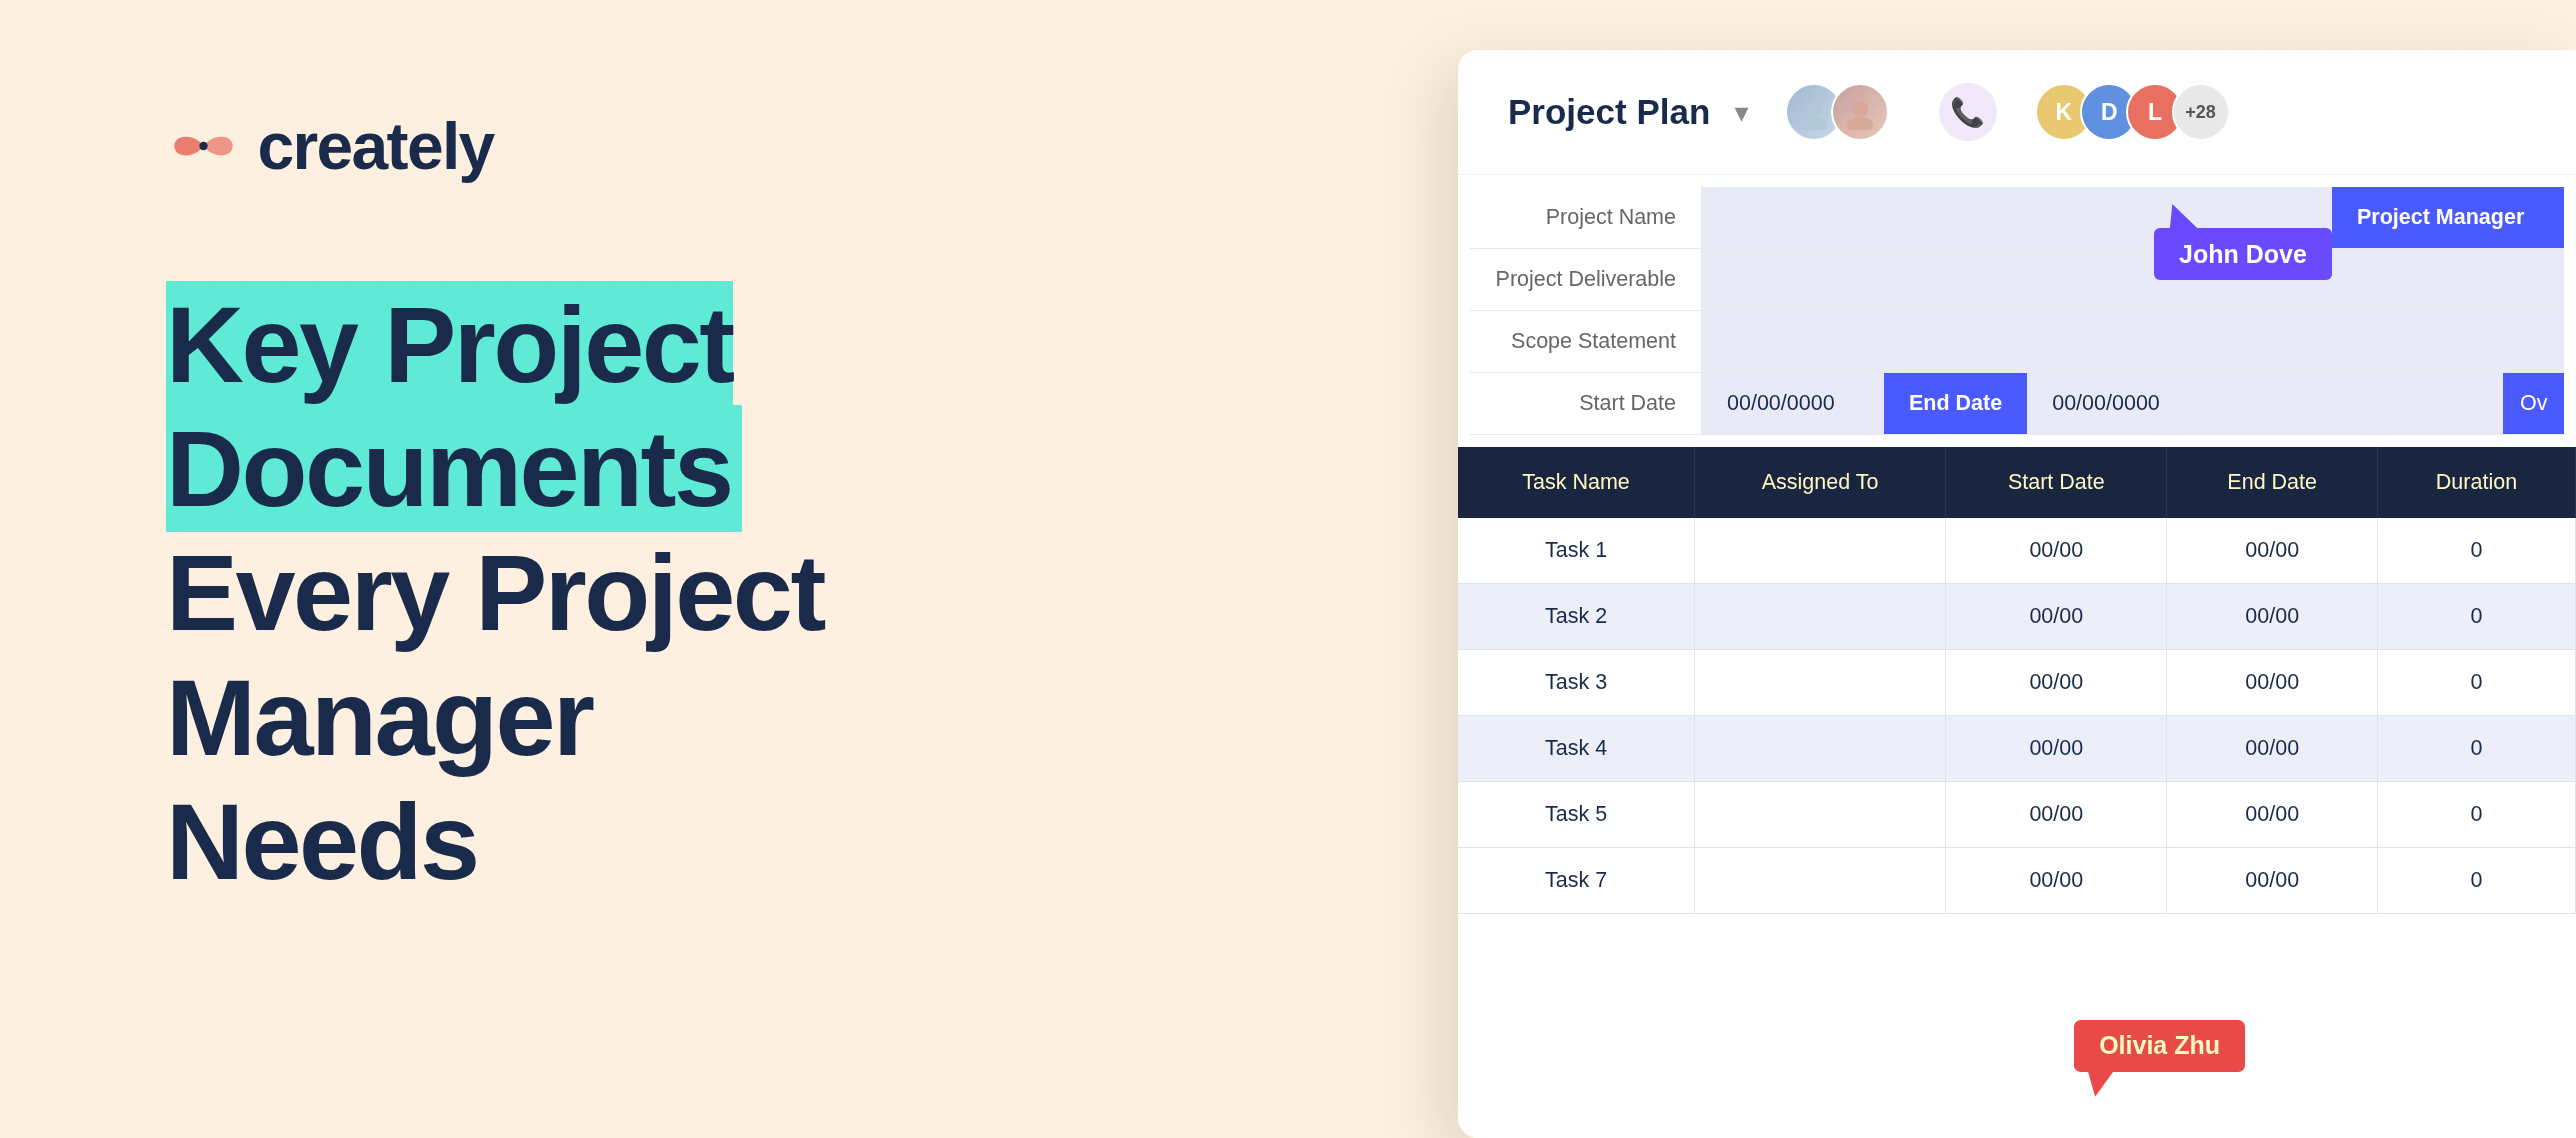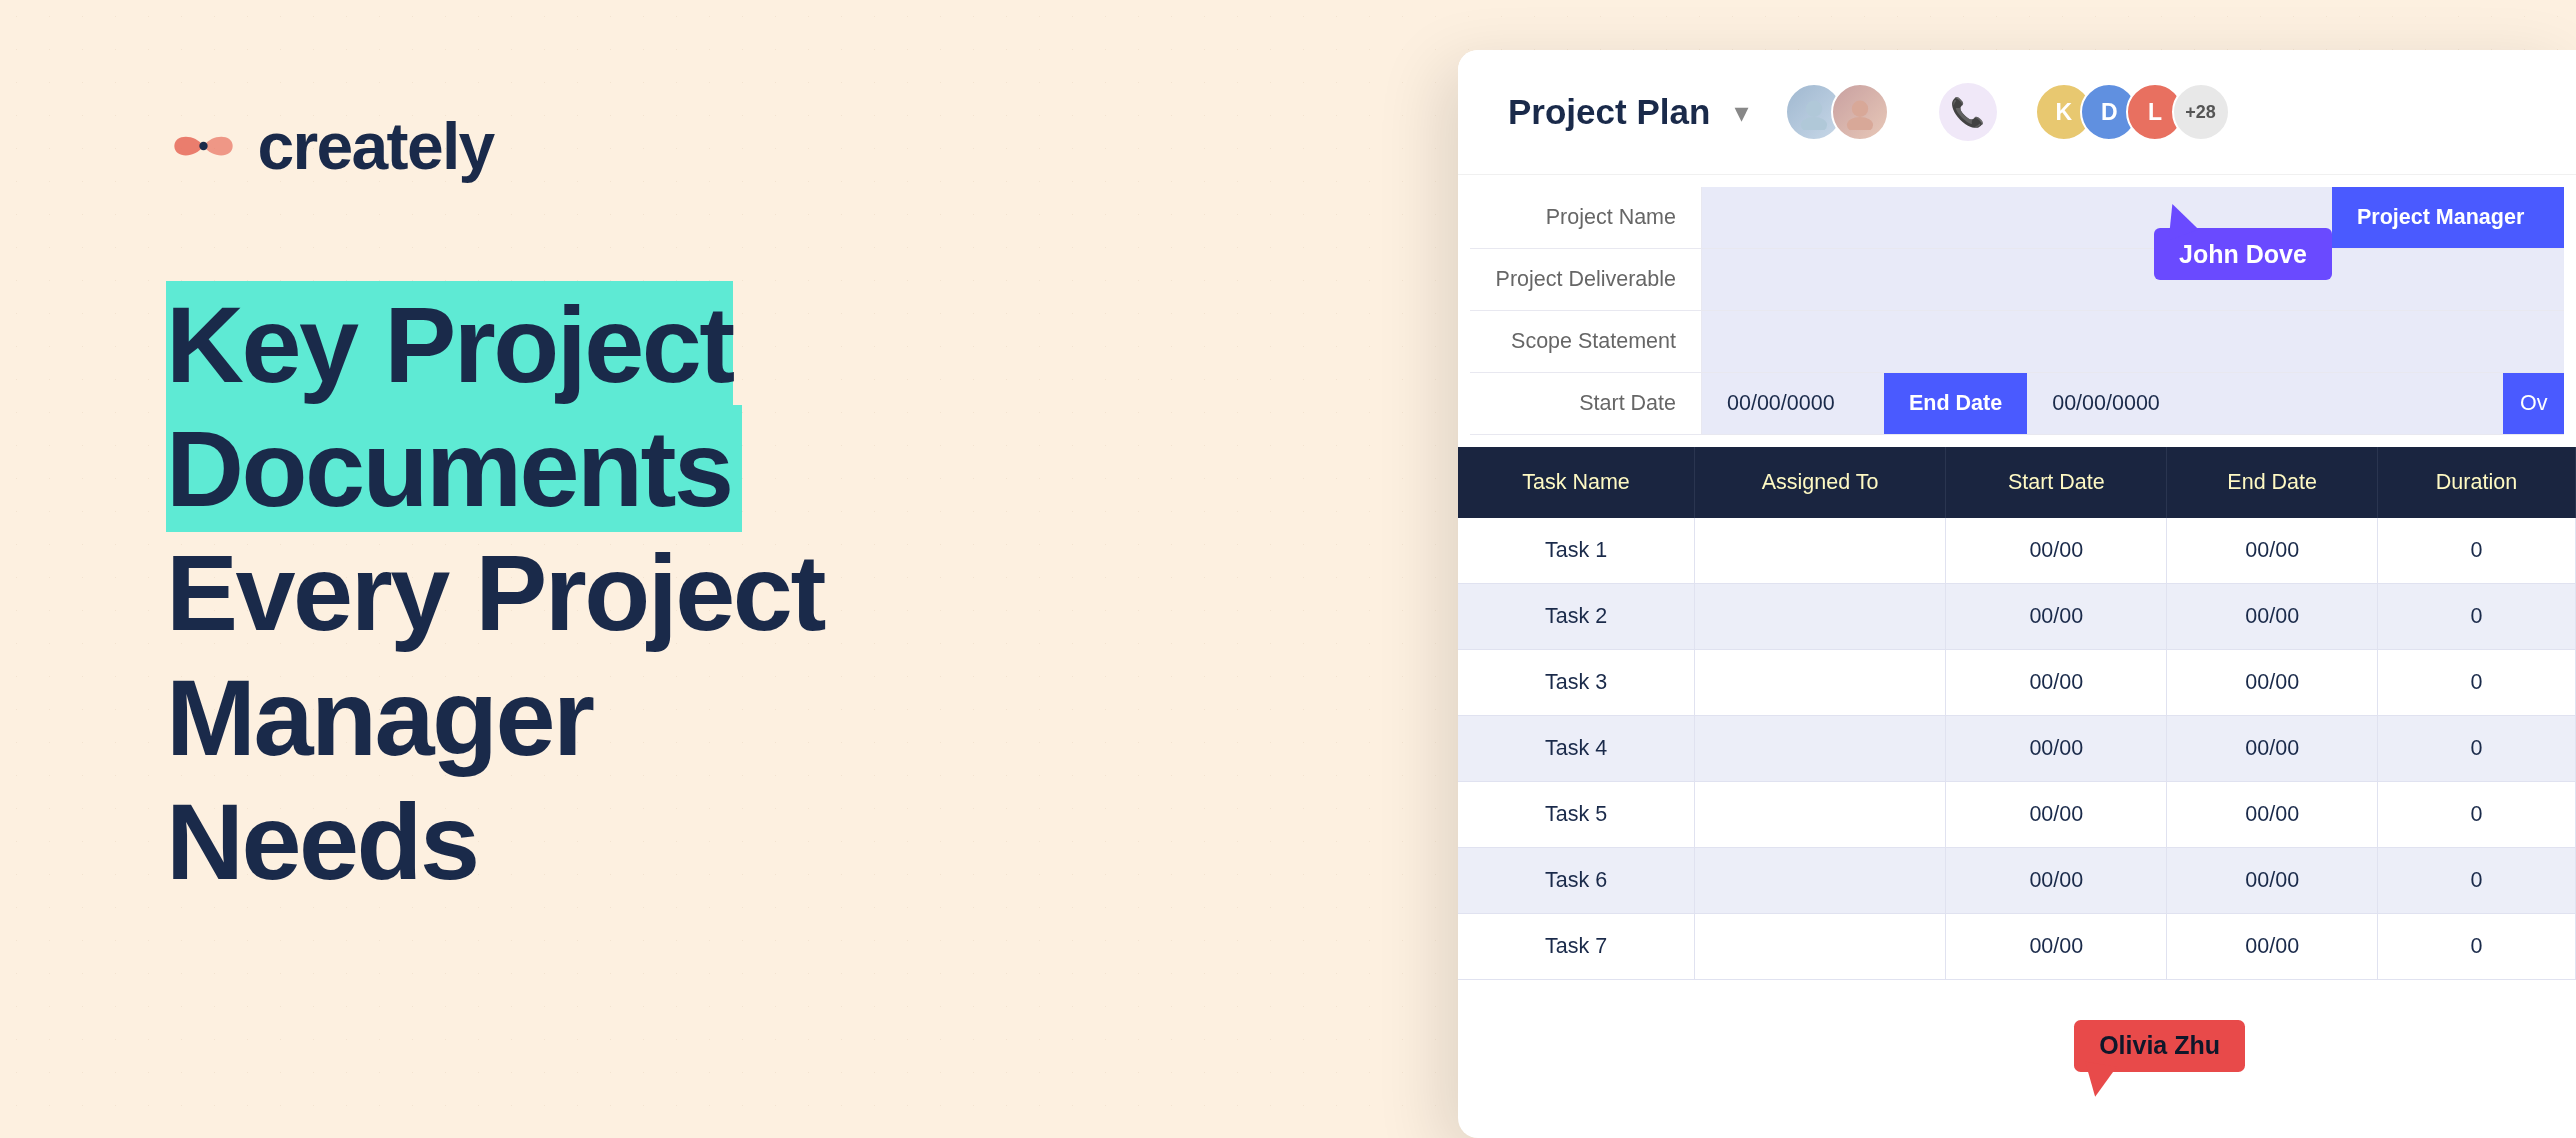--- a/index.html
+++ b/index.html
@@ -349,21 +349,21 @@
       border-right: 16.6px solid transparent;
       border-top: 33px solid #e84a4a;
       position: absolute;
       bottom: -25px;
       left: 8.3px;
       transform: rotate(10deg);
     }
 
     .cursor-label-olivia {
       background: #e84a4a;
-      color: #0f172a;
+      color: #fef9c3;
       padding: 11.6px 25px;
       border-radius: 6.6px;
       font-size: 25px;
       font-weight: 600;
       white-space: nowrap;
     }
   </style>
 </head>
 <body>
 
@@ -493,27 +493,20 @@
       <td>00/00</td>
       <td>0</td>
     </tr>
         <tr class="table-row-even">
       <td class="task-name-col">Task 5</td>
       <td></td>
       <td>00/00</td>
       <td>00/00</td>
       <td>0</td>
     </tr>
-        <tr class="table-row-odd">
-      <td class="task-name-col">Task 6</td>
-      <td></td>
-      <td>00/00</td>
-      <td>00/00</td>
-      <td>0</td>
-    </tr>
         <tr class="table-row-even">
       <td class="task-name-col">Task 7</td>
       <td></td>
       <td>00/00</td>
       <td>00/00</td>
       <td>0</td>
     </tr>
       </tbody>
   </table>
 

